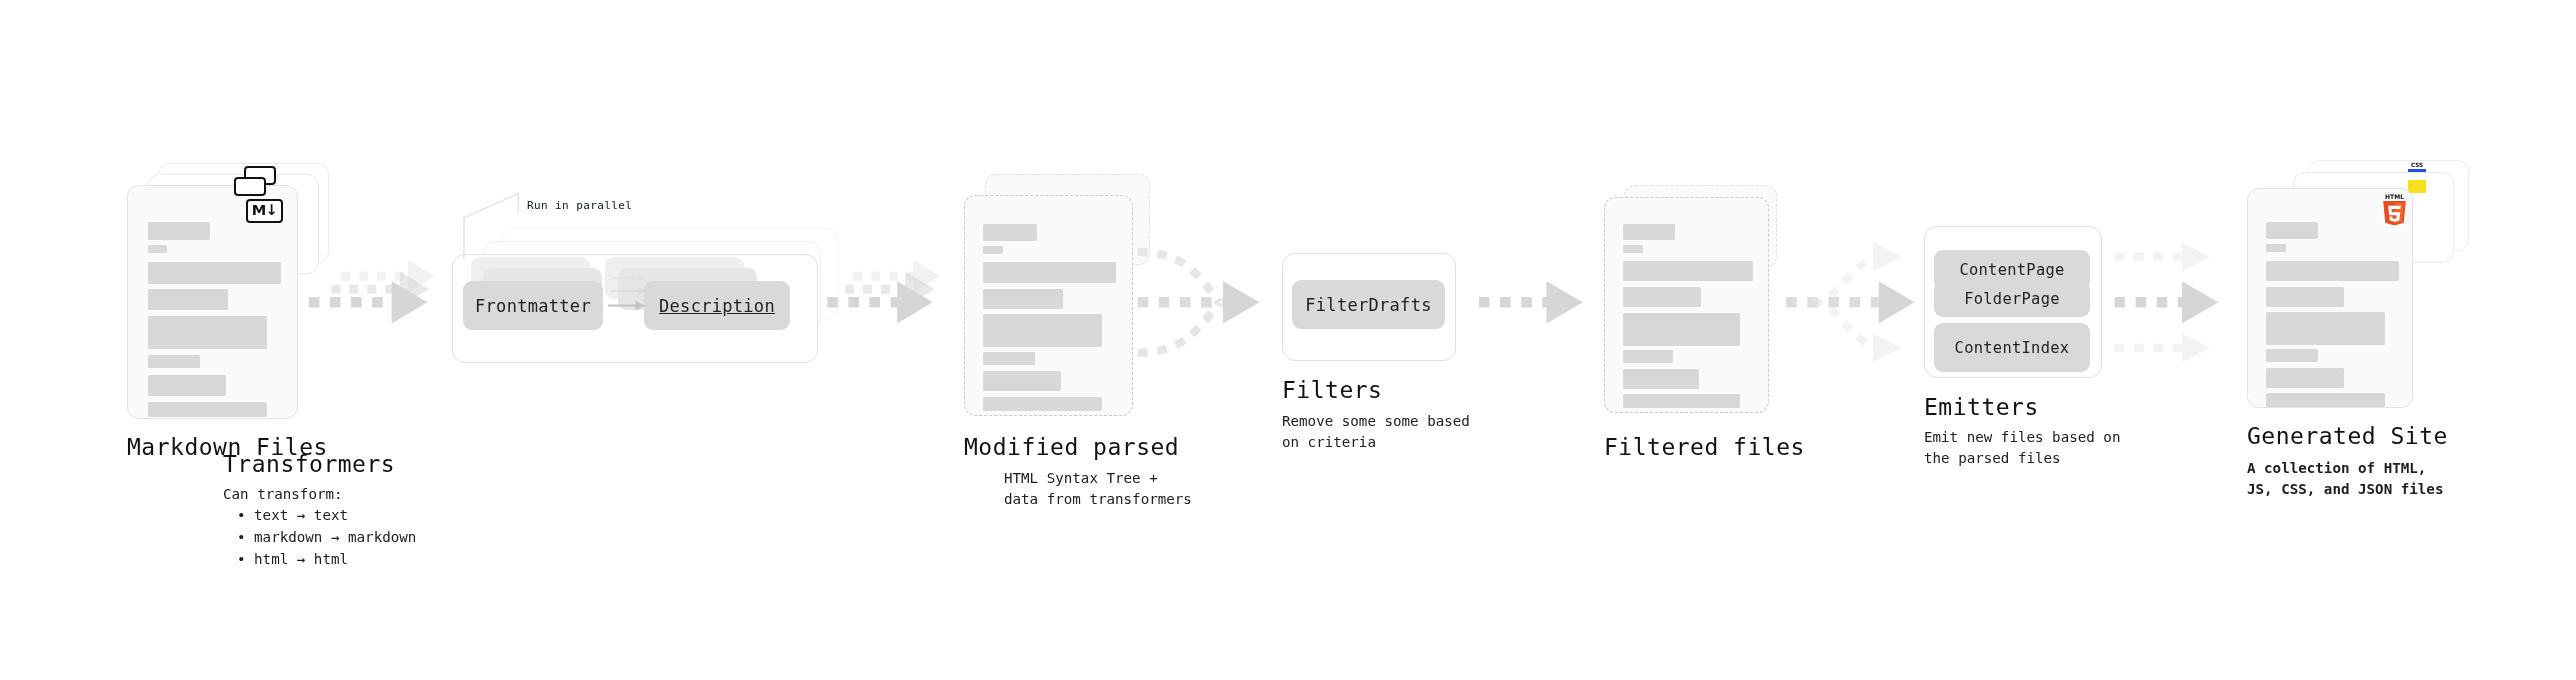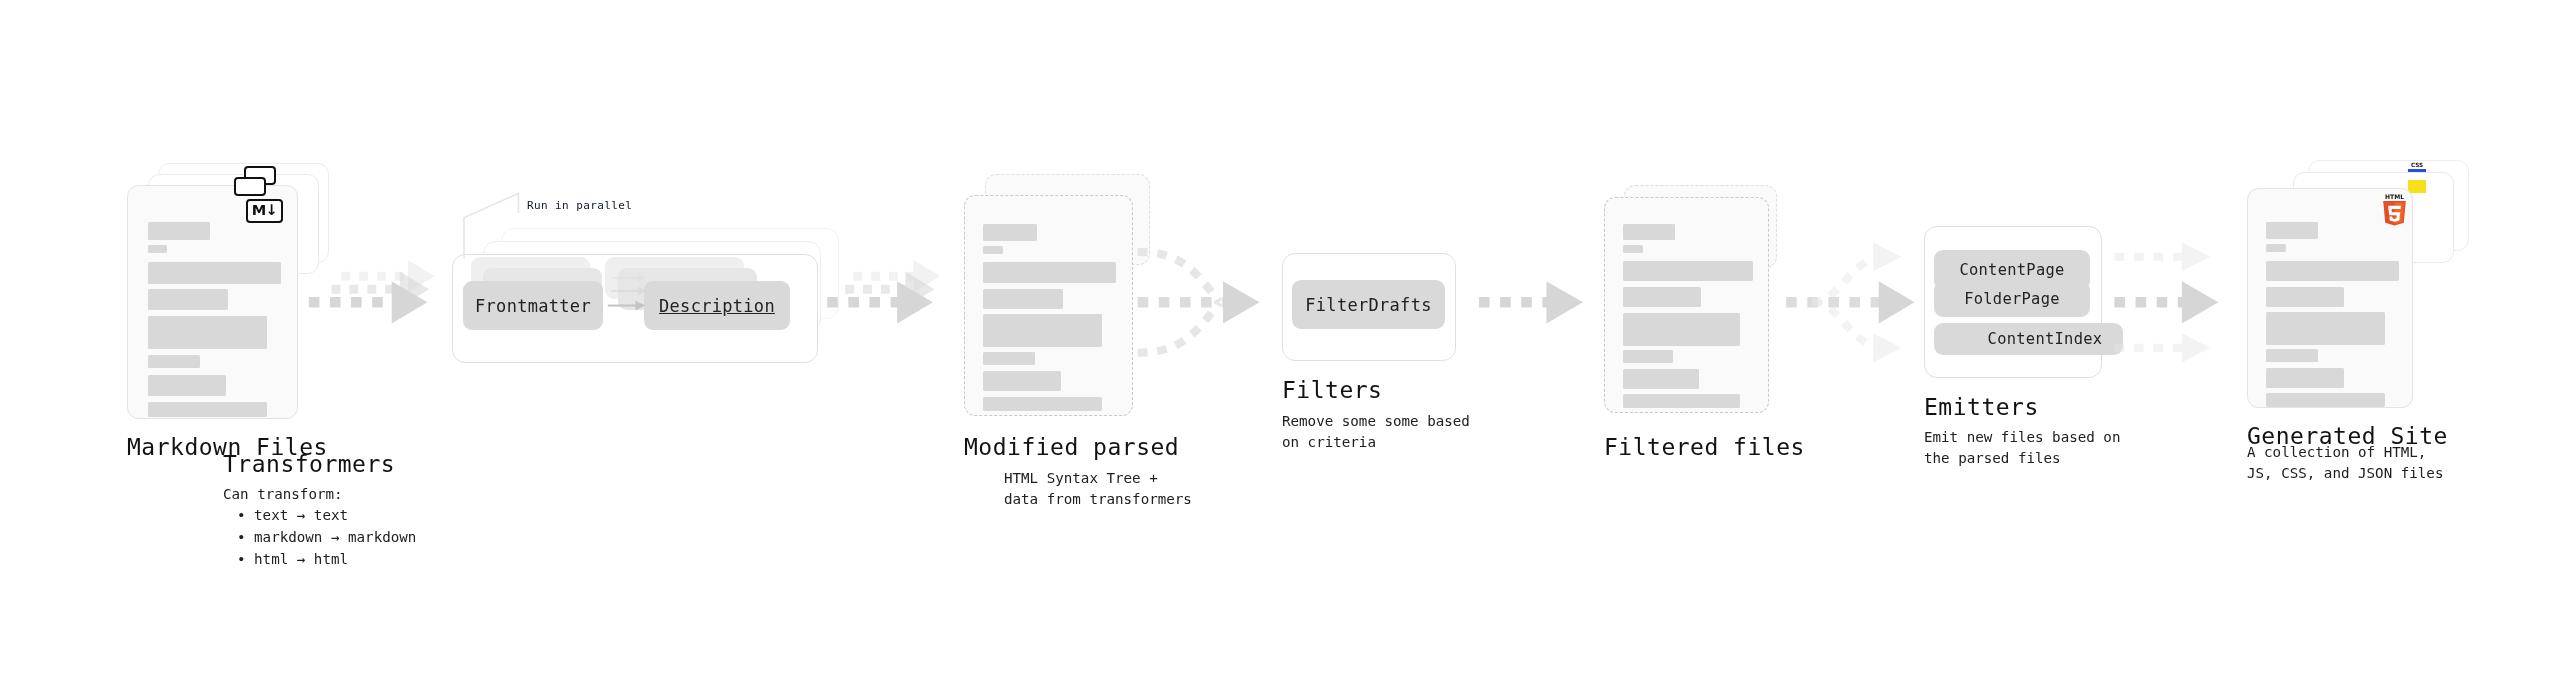--- a/index.html
+++ b/index.html
@@ -138,21 +138,21 @@
       <div class="skel" style="left:18px;top:171px;width:76px;height:20.3px;"></div>
       <div class="skel" style="left:18px;top:196px;width:117px;height:14px;"></div>
     </div>
     <div class="title" style="left:1604px;top:434px;">Filtered files</div>
   </div>
 
   <div class="node">
     <div class="groupbox" style="left:1924px;top:226px;width:176px;height:150px;"></div>
     <div class="chip" style="left:1934px;top:239px;width:156px;height:40px;font-size:15.4px;margin-top:11px;">ContentPage</div>
     <div class="chip" style="left:1934px;top:281px;width:156px;height:36px;font-size:15.4px;">FolderPage</div>
-    <div class="chip" style="left:1934px;top:323px;width:156px;height:32px;font-size:15.4px;padding-left:33px;">ContentIndex</div>
+    <div class="chip" style="left:1934px;top:323px;width:156px;height:49px;font-size:15.4px;">ContentIndex</div>
     <div class="title" style="left:1924px;top:394px;">Emitters</div>
     <div class="sub" style="left:1924px;top:427px;">Emit new files based on
 the parsed files</div>
   </div>
 
   <div class="node">
     <div class="filecard ghost" style="left:2308px;top:160px;width:159px;height:89px;border-color:#ececec;"></div>
     <div class="filecard ghost" style="left:2293px;top:172px;width:159px;height:89px;border-color:#e9e9e9;"></div>
 
     <div class="cssbadge" style="left:2408px;top:169px;width:18px;height:3.3px;">
@@ -175,21 +175,21 @@
     <div class="h5" style="left:2380px;top:192px;width:29px;height:34px;">
       <svg width="29" height="34" viewBox="0 0 36 42">
         <text x="18" y="8" font-size="7.5" font-weight="bold" text-anchor="middle" fill="#111" font-family="DejaVu Sans, sans-serif">HTML</text>
         <path d="M4 11 L32 11 L29.5 38 L18 41.5 L6.5 38 Z" fill="#e44d26"></path>
         <path d="M18 13 L29.7 13 L27.6 36.8 L18 39.6 Z" fill="#f16529"></path>
         <path d="M10 17 L26 17 L25.5 21 L14.3 21 L14.7 25 L25.1 25 L23.9 35.2 L18 36.9 L12.1 35.2 L11.7 30.4 L15.3 30.4 L15.5 32.6 L18 33.3 L20.5 32.6 L20.9 28.7 L11.4 28.7 Z" fill="#fff"></path>
       </svg>
     </div>
 
     <div class="title" style="left:2247px;top:423px;">Generated Site</div>
-    <div class="sub" style="left:2247px;top:442px;">A collection of HTML,
+    <div class="sub" style="left:2247px;top:458px;font-weight:bold;">A collection of HTML,
 JS, CSS, and JSON files</div>
   </div>
 
   <svg class="ov" viewBox="0 0 3170 838" width="2576" height="681">
     <defs>
       <g id="arrowhead">
           <path d="M0,-22 L30,0 L0,22 Z"></path>
         </g>
     </defs>
 

